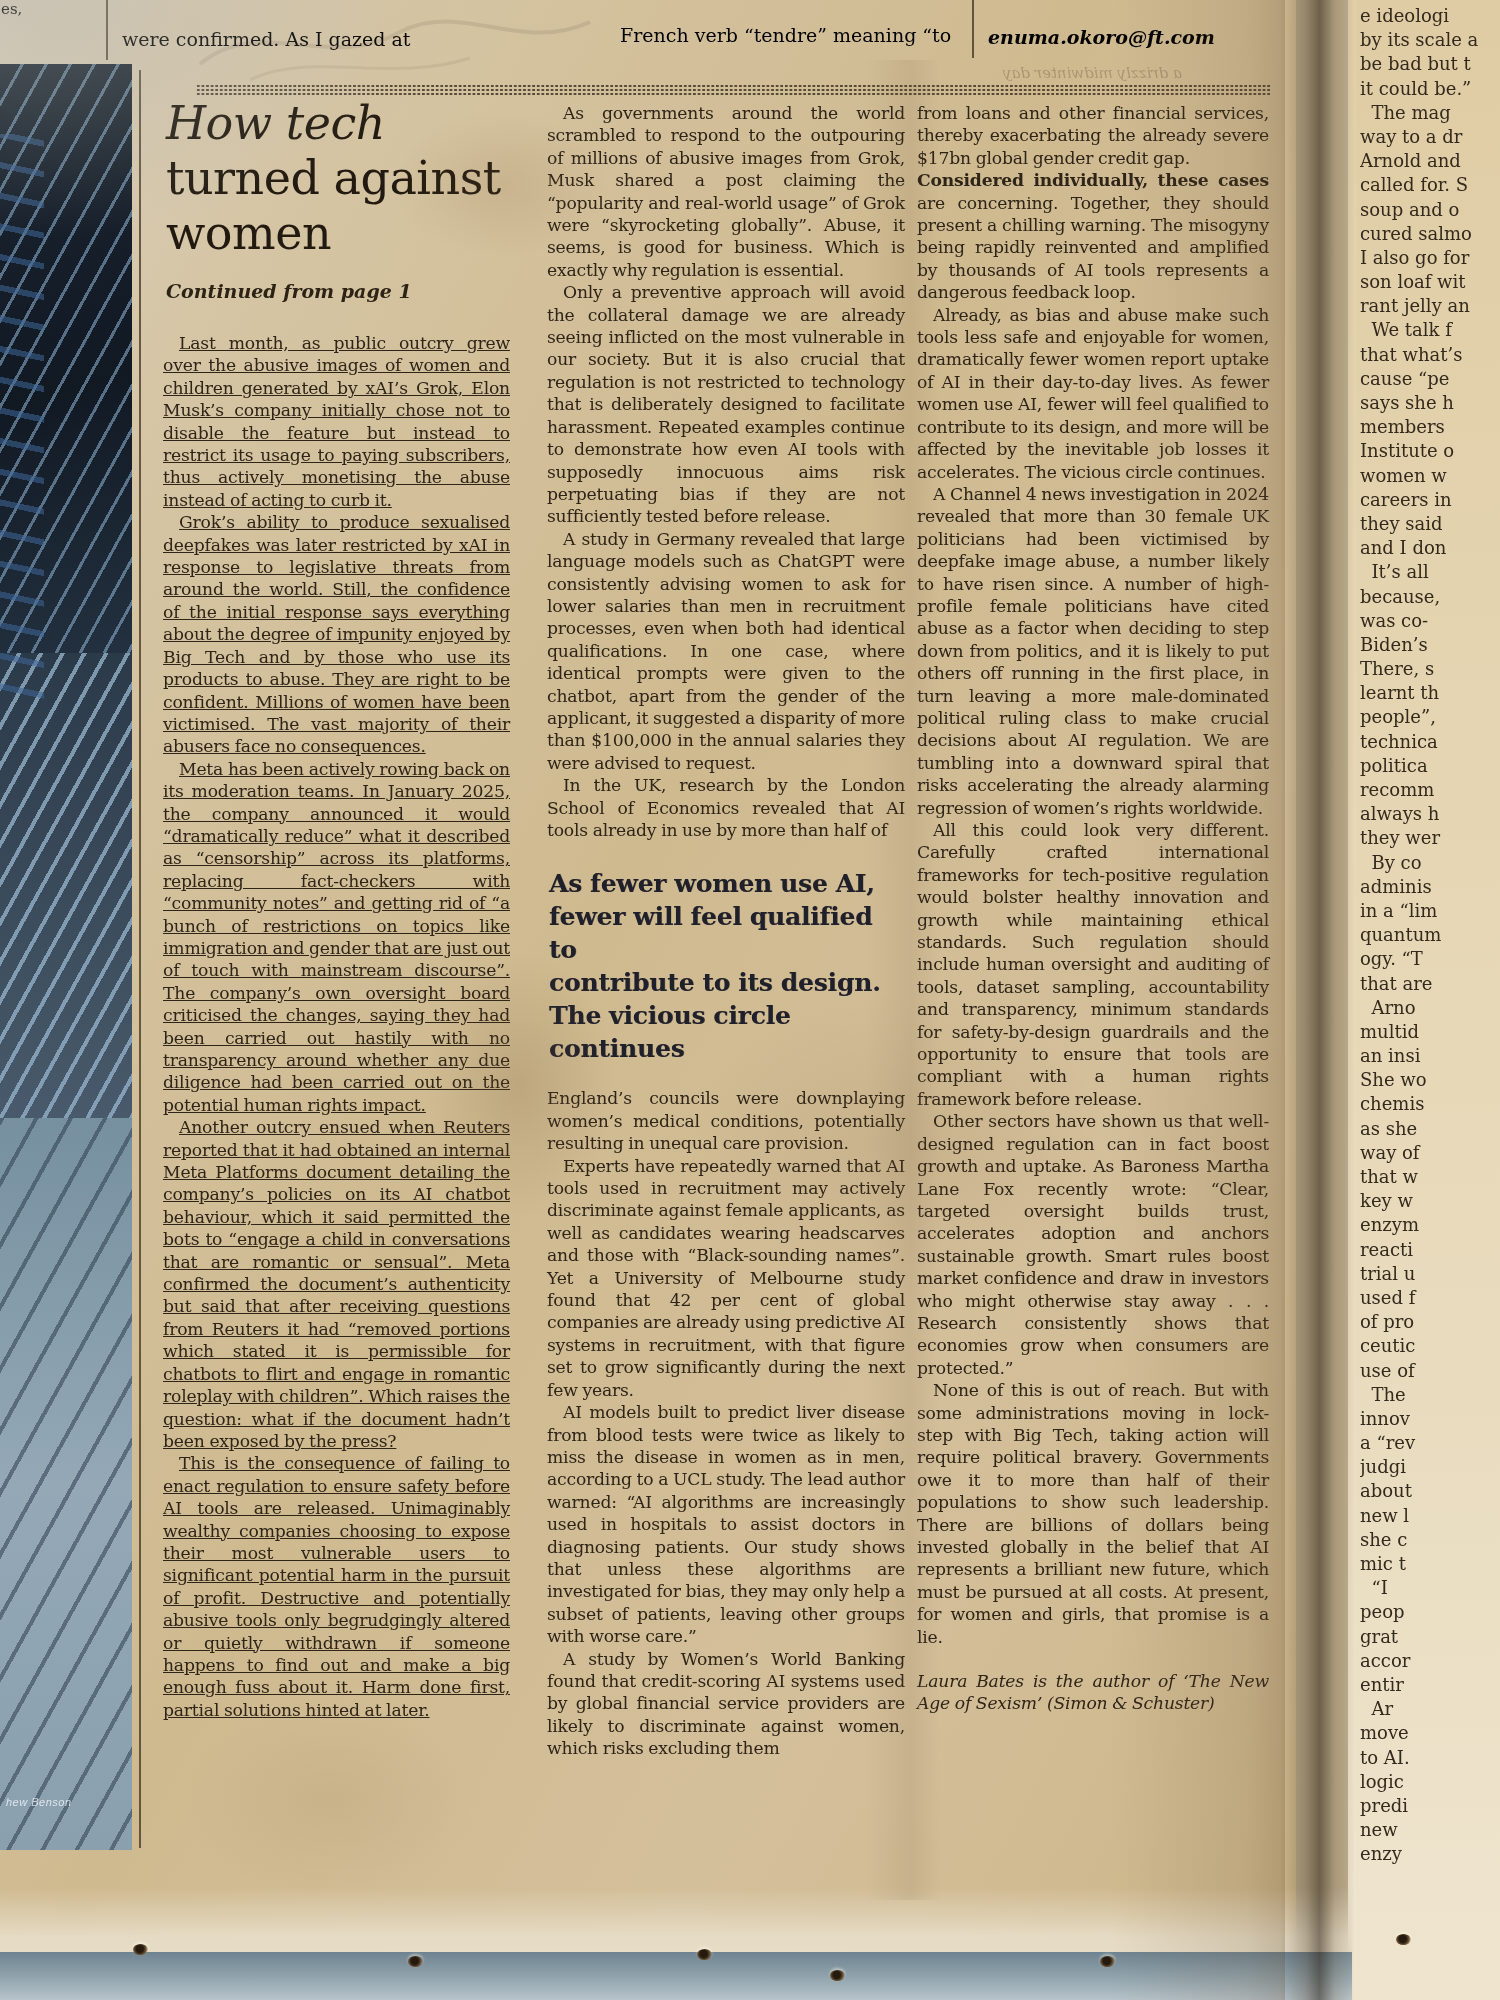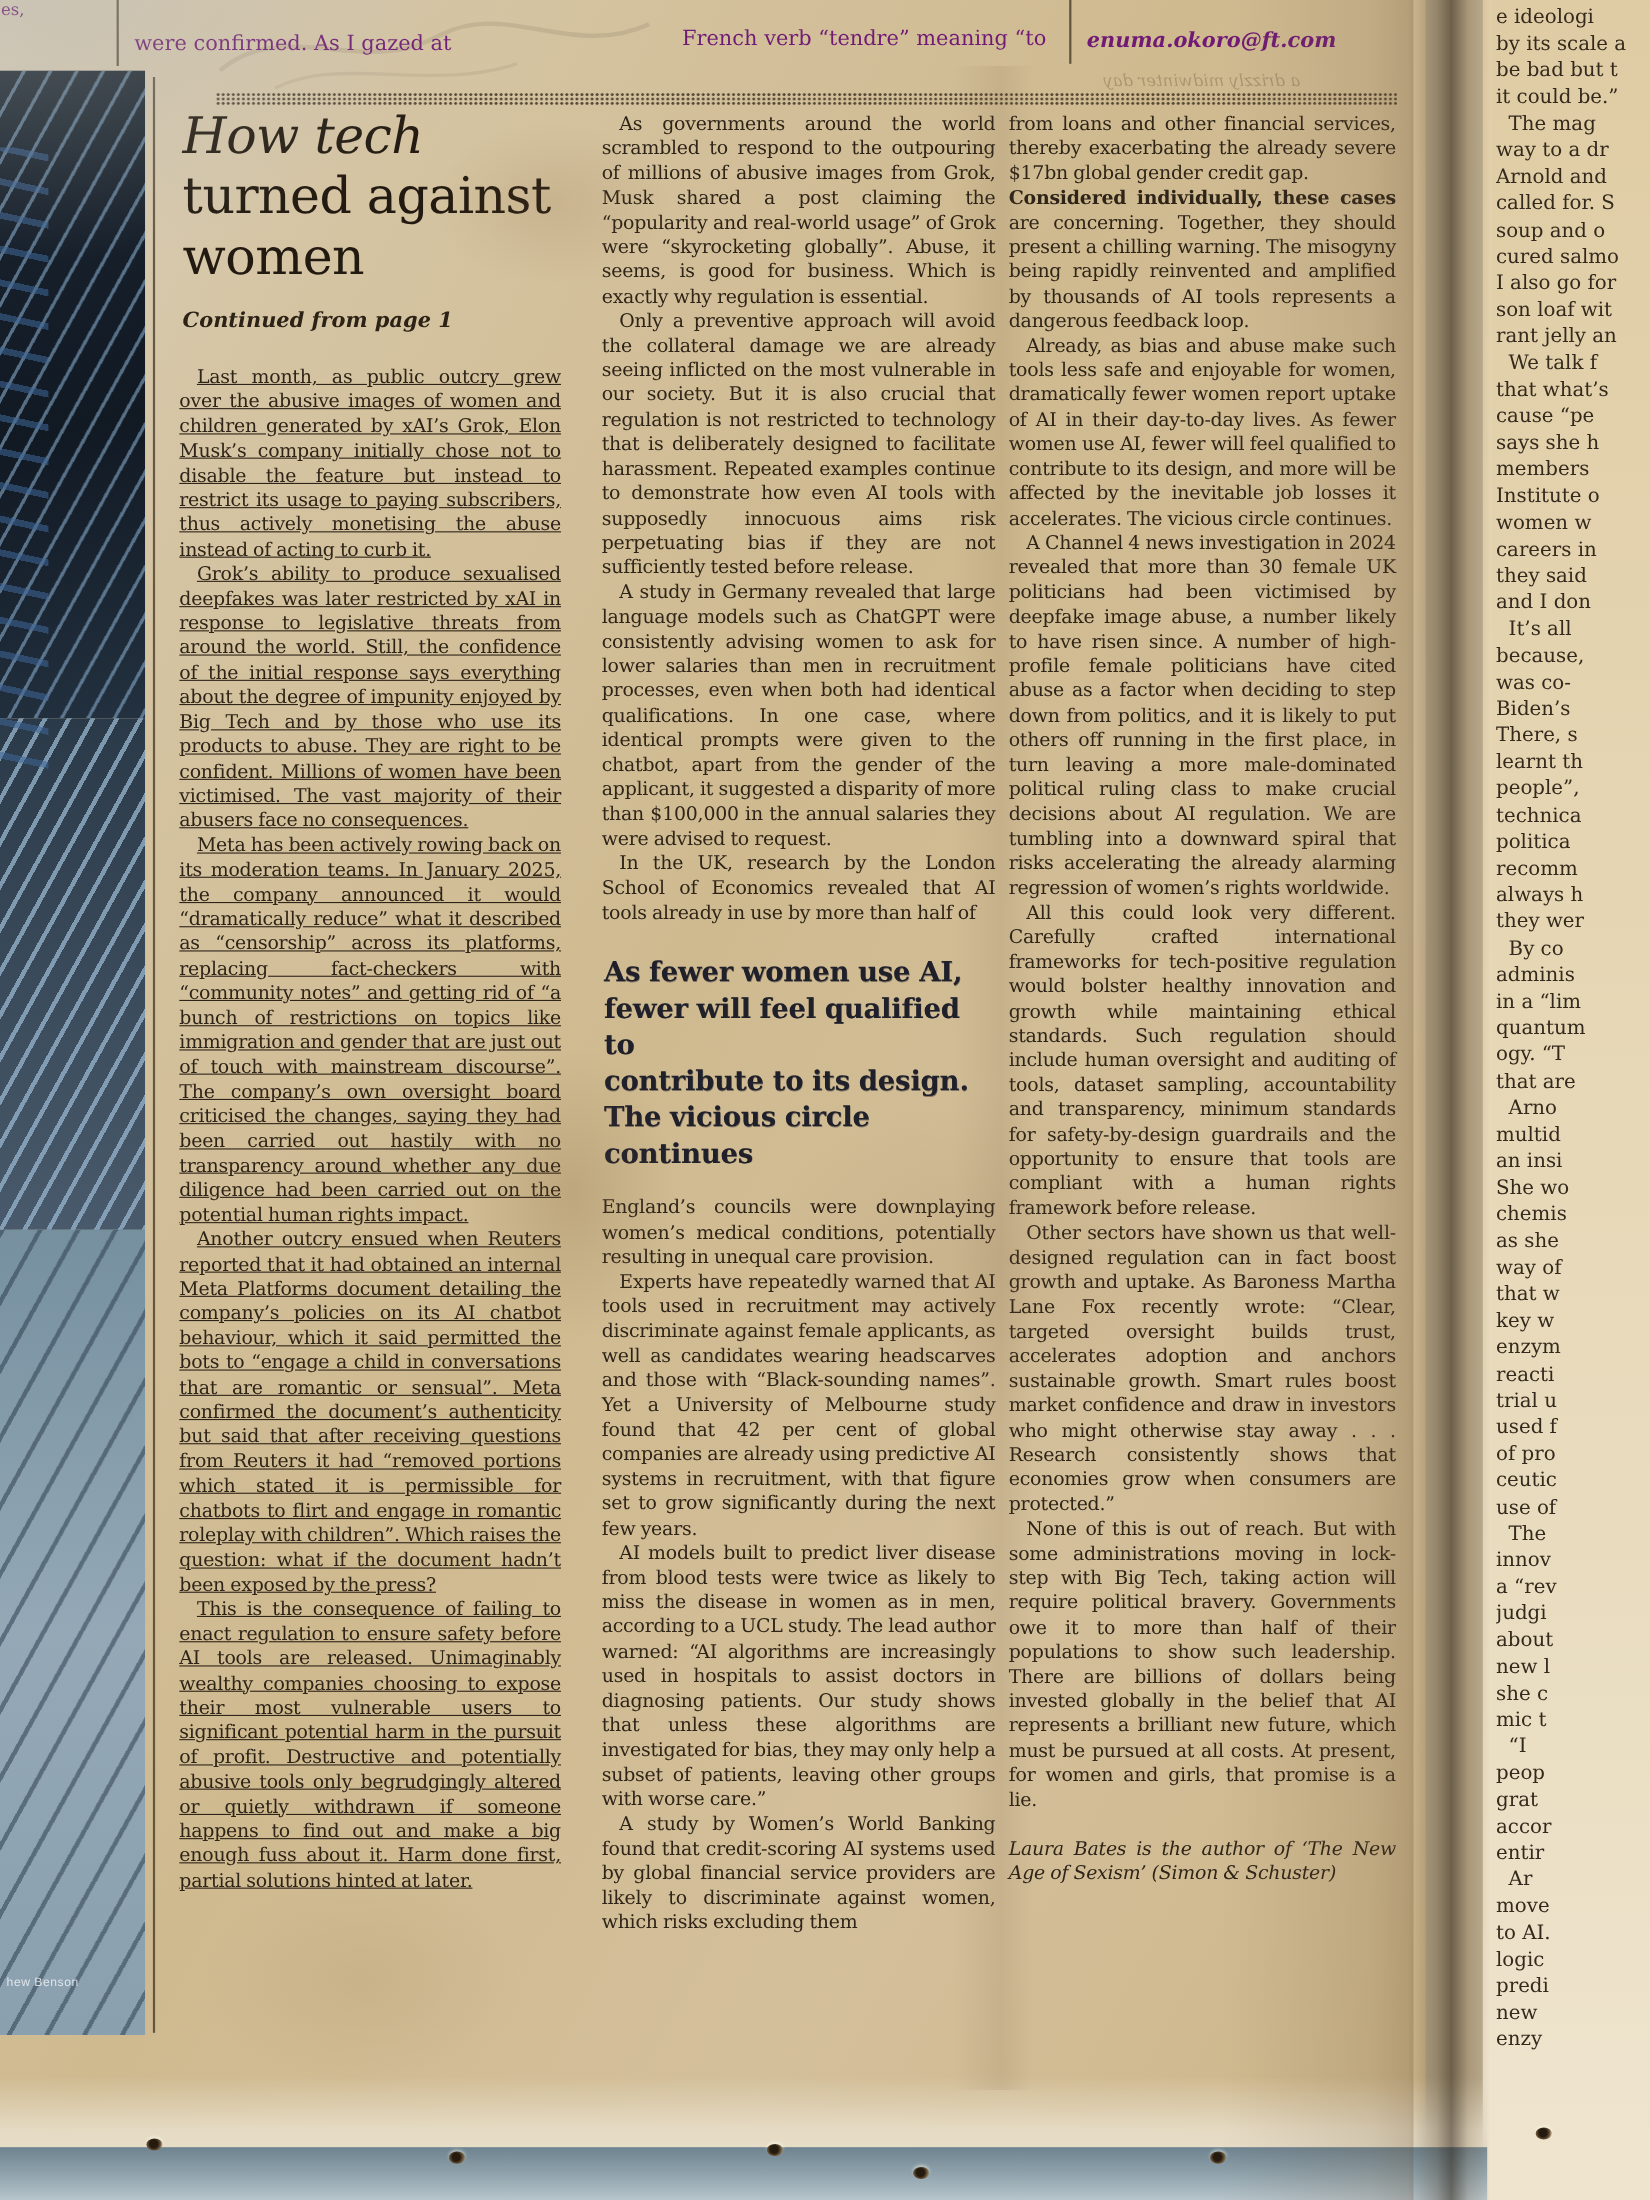--- a/index.html
+++ b/index.html
@@ -28,38 +28,38 @@
   
   .paper-bottom{position:absolute;left:0;top:1888px;width:1352px;height:70px;z-index:7;pointer-events:none;
     background:linear-gradient(180deg,rgba(233,224,204,0) 0%,rgba(233,224,204,0.85) 70%,#e7dec9 100%);}
   .table-strip{position:absolute;left:0;top:1952px;width:1352px;height:48px;z-index:7;
     background:linear-gradient(180deg,#6e8390 0%,#93a6af 55%,#b7c4cb 100%);}
   .hole{position:absolute;width:15px;height:11px;border-radius:50%;z-index:10;
     background:radial-gradient(circle at 45% 45%,#241a0e 0 35%,#6b5438 60%,rgba(180,160,120,0.35) 80%,transparent 100%);
     box-shadow:0 -2px 3px rgba(255,255,240,0.45);}
 
   
-  .photo{position:absolute;left:0;top:64px;width:132px;height:1786px;z-index:4;overflow:hidden;}
+  .photo{position:absolute;left:0;top:64px;width:132px;height:1786px;z-index:4;overflow:hidden;font-style:italic;}
   .ph-top{height:33%;
     background:repeating-linear-gradient(119deg,rgba(130,165,195,0) 0 18px,rgba(130,165,195,0.62) 18px 21px),
     linear-gradient(165deg,#1b2632 0%,#111923 55%,#233140 100%);}
   .ph-mid{height:26%;
     background:repeating-linear-gradient(119deg,rgba(152,182,206,0) 0 15px,rgba(152,182,206,0.75) 15px 19px),
     linear-gradient(180deg,#2b3a49 0%,#485a6b 100%);}
   .ph-bot{height:41%;position:relative;
     background:repeating-linear-gradient(119deg,rgba(45,62,80,0.55) 0 4px,rgba(45,62,80,0) 4px 30px),
     linear-gradient(180deg,#76909f 0%,#94a8b6 50%,#8aa0af 100%);}
   .marker-strokes{position:absolute;left:0;top:70px;width:44px;height:580px;
     background:repeating-linear-gradient(12deg,transparent 0 24px,rgba(62,102,152,0.55) 24px 30px);}
   .photo-credit{position:absolute;left:6px;bottom:42px;font-size:11px;color:rgba(255,255,255,0.72);
     font-family:"Liberation Sans",sans-serif;letter-spacing:0.5px;}
   .rule-photo{position:absolute;left:139px;top:70px;width:2px;height:1778px;background:rgba(55,42,26,0.70);z-index:5;}
 
   
-  .topstrip-text{position:absolute;z-index:5;color:#701a75;font-size:19px;white-space:nowrap;}
+  .topstrip-text{position:absolute;z-index:5;color:#000000;font-size:19px;white-space:nowrap;}
   .ts-edge{left:1px;top:0;font-size:15px;}
   .ts-left{left:122px;top:28px;}
   .ts-center{left:620px;top:24px;}
   .ts-email{left:988px;top:26px;font-style:italic;font-weight:bold;}
   .rule-top1{position:absolute;left:106px;top:0;width:2px;height:60px;background:rgba(50,38,24,0.7);z-index:5;}
   .rule-top2{position:absolute;left:972px;top:0;width:2px;height:58px;background:rgba(50,38,24,0.7);z-index:5;}
   .squiggles{position:absolute;left:190px;top:0;width:460px;height:90px;z-index:4;opacity:0.5;}
 
   
   .dotted-band{position:absolute;left:196px;top:84px;width:1074px;height:12px;z-index:5;opacity:0.85;

